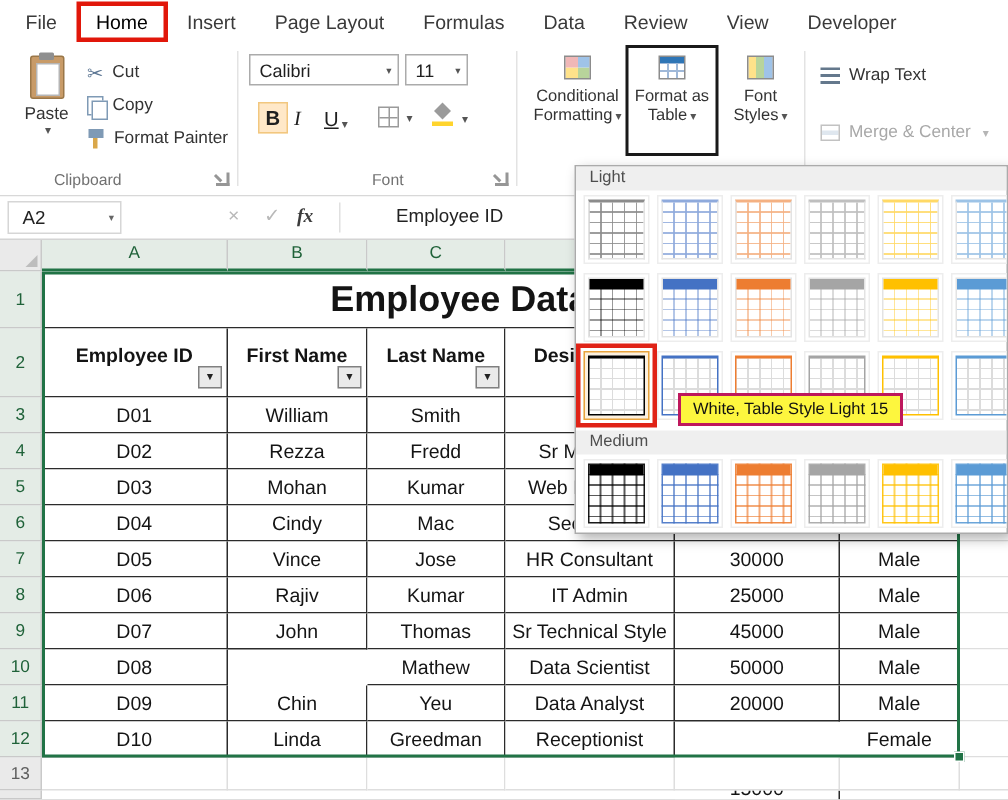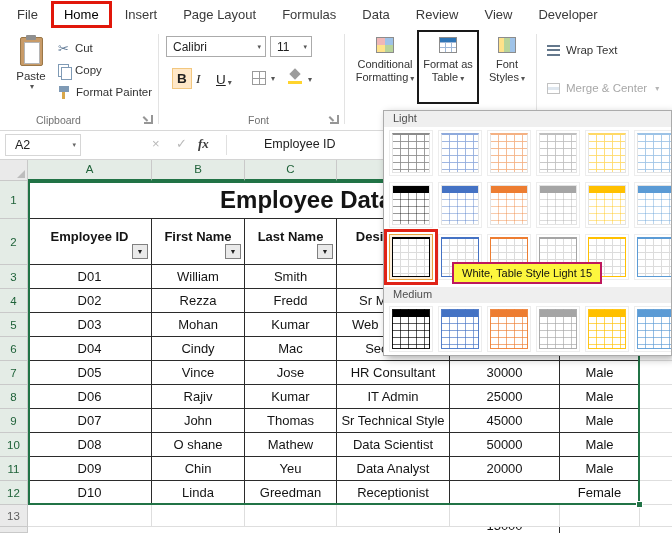--- a/index.html
+++ b/index.html
@@ -315,21 +315,20 @@
       <div class="cell" style="left: 337px; top: 225px; width: 113px; height: 24px; line-height: 23px;">IT Admin</div>
       <div class="cell" style="left: 450px; top: 225px; width: 110px; height: 24px; line-height: 23px;">25000</div>
       <div class="cell" style="left: 560px; top: 225px; width: 80px; height: 24px; line-height: 23px;">Male</div>
       <div class="cell" style="left: 28px; top: 249px; width: 124px; height: 24px; line-height: 23px;">D07</div>
       <div class="cell" style="left: 152px; top: 249px; width: 93px; height: 24px; line-height: 23px;">John</div>
       <div class="cell" style="left: 245px; top: 249px; width: 92px; height: 24px; line-height: 23px;">Thomas</div>
       <div class="cell" style="left: 337px; top: 249px; width: 113px; height: 24px; line-height: 23px;">Sr Technical Style</div>
       <div class="cell" style="left: 450px; top: 249px; width: 110px; height: 24px; line-height: 23px;">45000</div>
       <div class="cell" style="left: 560px; top: 249px; width: 80px; height: 24px; line-height: 23px;">Male</div>
       <div class="cell" style="left: 28px; top: 273px; width: 124px; height: 24px; line-height: 23px;">D08</div>
-      <div class="cell" style="left: 152px; top: 273px; width: 93px; height: 24px; line-height: 23px;">O shane</div>
       <div class="cell" style="left: 245px; top: 273px; width: 92px; height: 24px; line-height: 23px;">Mathew</div>
       <div class="cell" style="left: 337px; top: 273px; width: 113px; height: 24px; line-height: 23px;">Data Scientist</div>
       <div class="cell" style="left: 450px; top: 273px; width: 110px; height: 24px; line-height: 23px;">50000</div>
       <div class="cell" style="left: 560px; top: 273px; width: 80px; height: 24px; line-height: 23px;">Male</div>
       <div class="cell" style="left: 28px; top: 297px; width: 124px; height: 24px; line-height: 23px;">D09</div>
       <div class="cell" style="left: 152px; top: 297px; width: 93px; height: 24px; line-height: 23px;">Chin</div>
       <div class="cell" style="left: 245px; top: 297px; width: 92px; height: 24px; line-height: 23px;">Yeu</div>
       <div class="cell" style="left: 337px; top: 297px; width: 113px; height: 24px; line-height: 23px;">Data Analyst</div>
       <div class="cell" style="left: 450px; top: 297px; width: 110px; height: 24px; line-height: 23px;">20000</div>
       <div class="cell" style="left: 560px; top: 297px; width: 80px; height: 24px; line-height: 23px;">Male</div>

